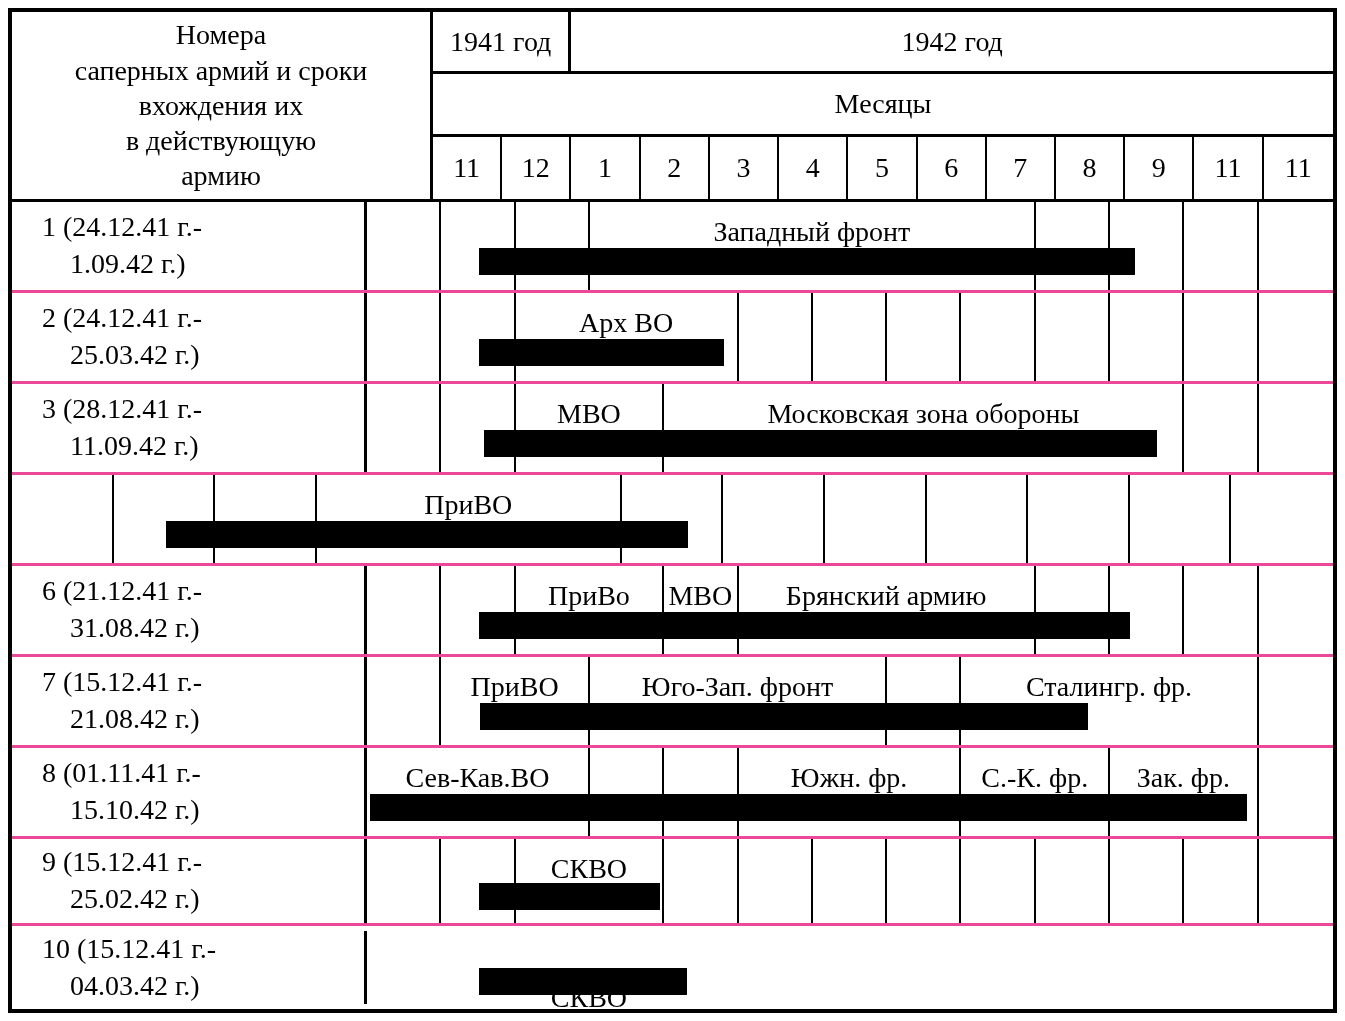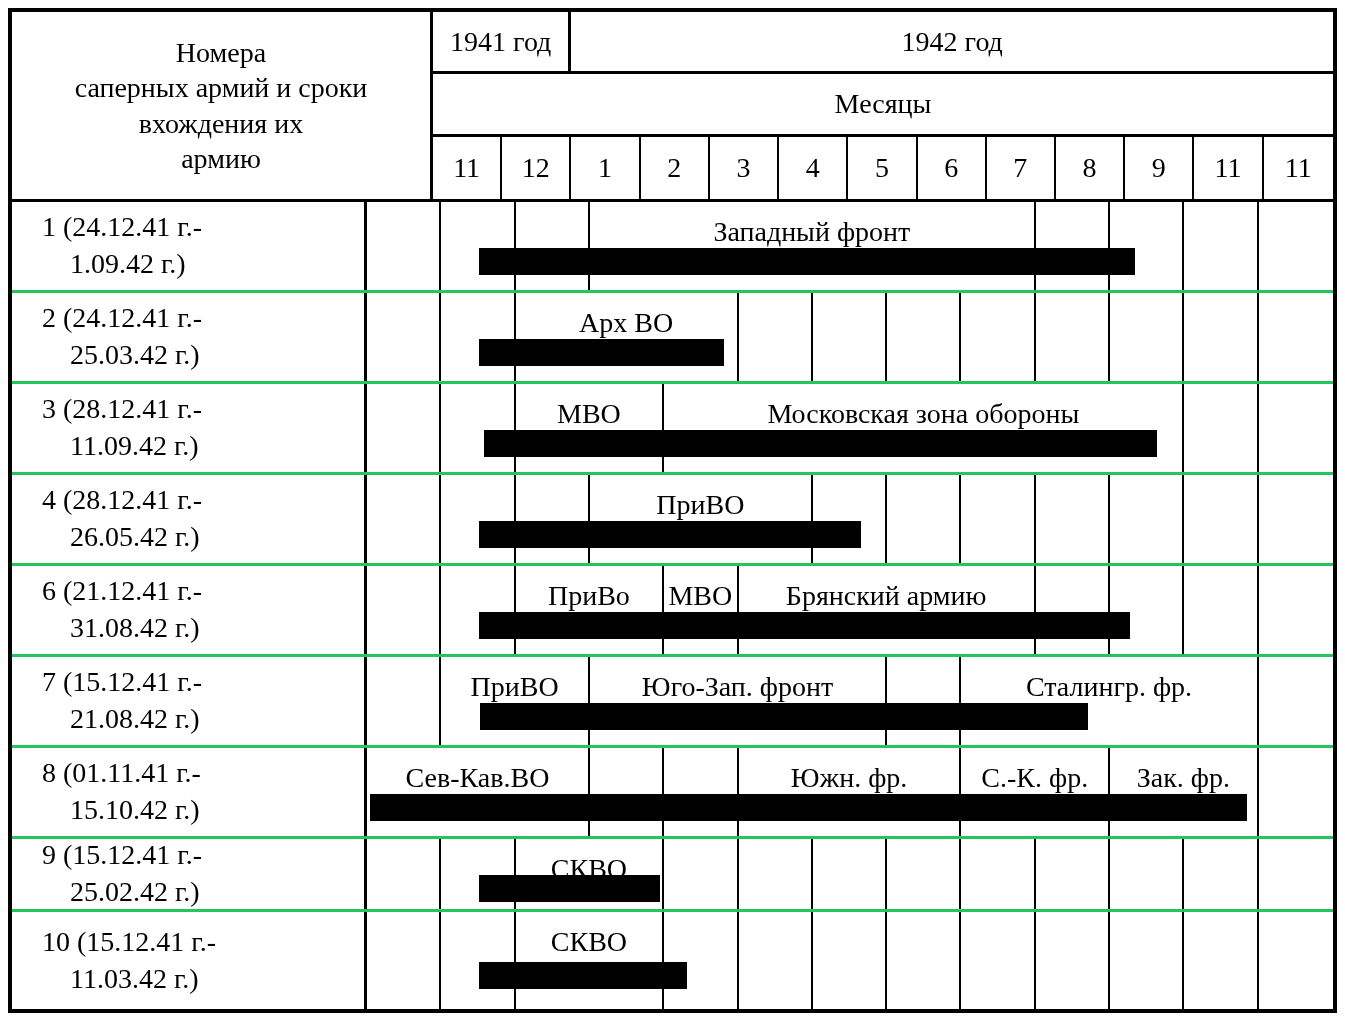--- a/index.html
+++ b/index.html
@@ -33,24 +33,24 @@
     display: flex; align-items: center; justify-content: center; font-size: 28px;
   }
   .months-row { flex: 1; display: flex; }
   .month-cell {
     width: 7.6923%; flex: none; border-right: 2px solid #000;
     display: flex; align-items: center; justify-content: center; font-size: 28px;
   }
   .month-cell.last { border-right: none; }
   
   .gbody { flex: 1; display: flex; flex-direction: column; }
-  .grow { display: flex; border-bottom: 3px solid #22c55e; flex: none; }
+  .grow { display: flex; border-bottom: 3px solid #ec4899; flex: none; }
   .grow.h91 { height: 91px; }
-  .grow.h87 { height: 73px; }
-  .grow.lastrow { flex: 1; border-bottom: none; }
+  .grow.h87 { height: 87px; }
+  .grow.lastrow { flex: 1; border-bottom: none; align-items: center; }
   .row-label {
     width: 355px; flex: none; border-right: 3px solid #000;
     display: flex; flex-direction: column; justify-content: center;
     padding-left: 30px; font-size: 28px; line-height: 1.32;
   }
   .row-label .line2 { padding-left: 28px; }
   .row-chart { flex: 1; position: relative; }
   .cell {
     position: absolute; top: 0; bottom: 0;
     border-right: 2px solid #000; text-align: center;
@@ -66,20 +66,21 @@
 <body>
 
 <div class="page">
   <div class="gtable">
 
     <div class="gheader">
       <div class="title-cell">
         <div>Номера</div>
         <div>саперных армий и сроки</div>
         <div>вхождения их</div>
+        <div>в действующую</div>
         <div>армию</div>
       </div>
       <div class="header-right">
         <div class="year-row">
           <div class="year-cell year-1941">1941 год</div>
           <div class="year-cell year-1942">1942 год</div>
         </div>
         <div class="caption-row">Месяцы</div>
         <div class="months-row">
           <div class="month-cell">11</div>
@@ -150,24 +151,20 @@
           <div class="cell" style="left:7.6923%;width:7.6923%"></div>
           <div class="cell" style="left:15.3846%;width:15.3846%"><span class="seg-label">МВО</span></div>
           <div class="cell" style="left:30.7692%;width:53.8462%"><span class="seg-label">Московская зона обороны</span></div>
           <div class="cell" style="left:84.6154%;width:7.6923%"></div>
           <div class="cell noborder" style="left:92.3077%;width:7.6923%"></div>
           <div class="bar" style="left:12.14%;width:69.65%"></div>
         </div>
       </div>
 
       <div class="grow h91">
-        <div class="row-label">
-          <div class="line1">4 (28.12.41 г.-</div>
-          <div class="line2">26.05.42 г.)</div>
-        </div>
         <div class="row-chart">
           <div class="cell" style="left:0%;width:7.6923%"></div>
           <div class="cell" style="left:7.6923%;width:7.6923%"></div>
           <div class="cell" style="left:15.3846%;width:7.6923%"></div>
           <div class="cell" style="left:23.0769%;width:23.0769%"><span class="seg-label">ПриВО</span></div>
           <div class="cell" style="left:46.1538%;width:7.6923%"></div>
           <div class="cell" style="left:53.8462%;width:7.6923%"></div>
           <div class="cell" style="left:61.5385%;width:7.6923%"></div>
           <div class="cell" style="left:69.2308%;width:7.6923%"></div>
           <div class="cell" style="left:76.9231%;width:7.6923%"></div>
@@ -247,21 +244,21 @@
           <div class="cell" style="left:76.9231%;width:7.6923%"></div>
           <div class="cell" style="left:84.6154%;width:7.6923%"></div>
           <div class="cell noborder" style="left:92.3077%;width:7.6923%"></div>
           <div class="bar" style="left:11.63%;width:18.72%"></div>
         </div>
       </div>
 
       <div class="grow lastrow">
         <div class="row-label">
           <div class="line1">10  (15.12.41 г.-</div>
-          <div class="line2">11.03.42 г.)</div>
+          <div class="line2">04.03.42 г.)</div>
         </div>
         <div class="row-chart">
           <div class="cell" style="left:0%;width:7.6923%"></div>
           <div class="cell" style="left:7.6923%;width:7.6923%"></div>
           <div class="cell" style="left:15.3846%;width:15.3846%"><span class="seg-label">СКВО</span></div>
           <div class="cell" style="left:30.7692%;width:7.6923%"></div>
           <div class="cell" style="left:38.4615%;width:7.6923%"></div>
           <div class="cell" style="left:46.1538%;width:7.6923%"></div>
           <div class="cell" style="left:53.8462%;width:7.6923%"></div>
           <div class="cell" style="left:61.5385%;width:7.6923%"></div>

